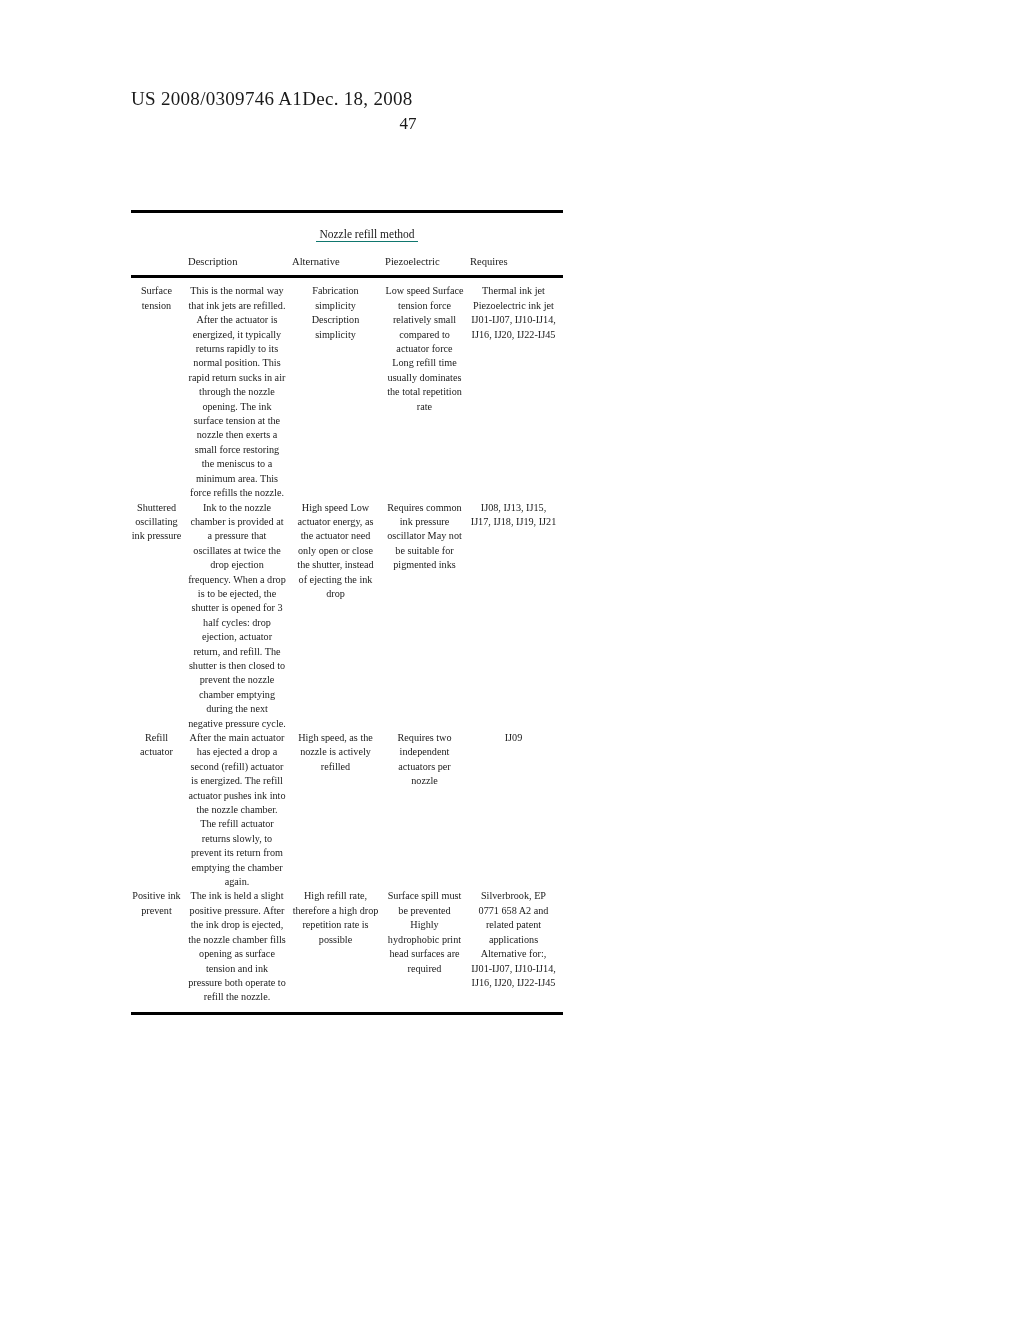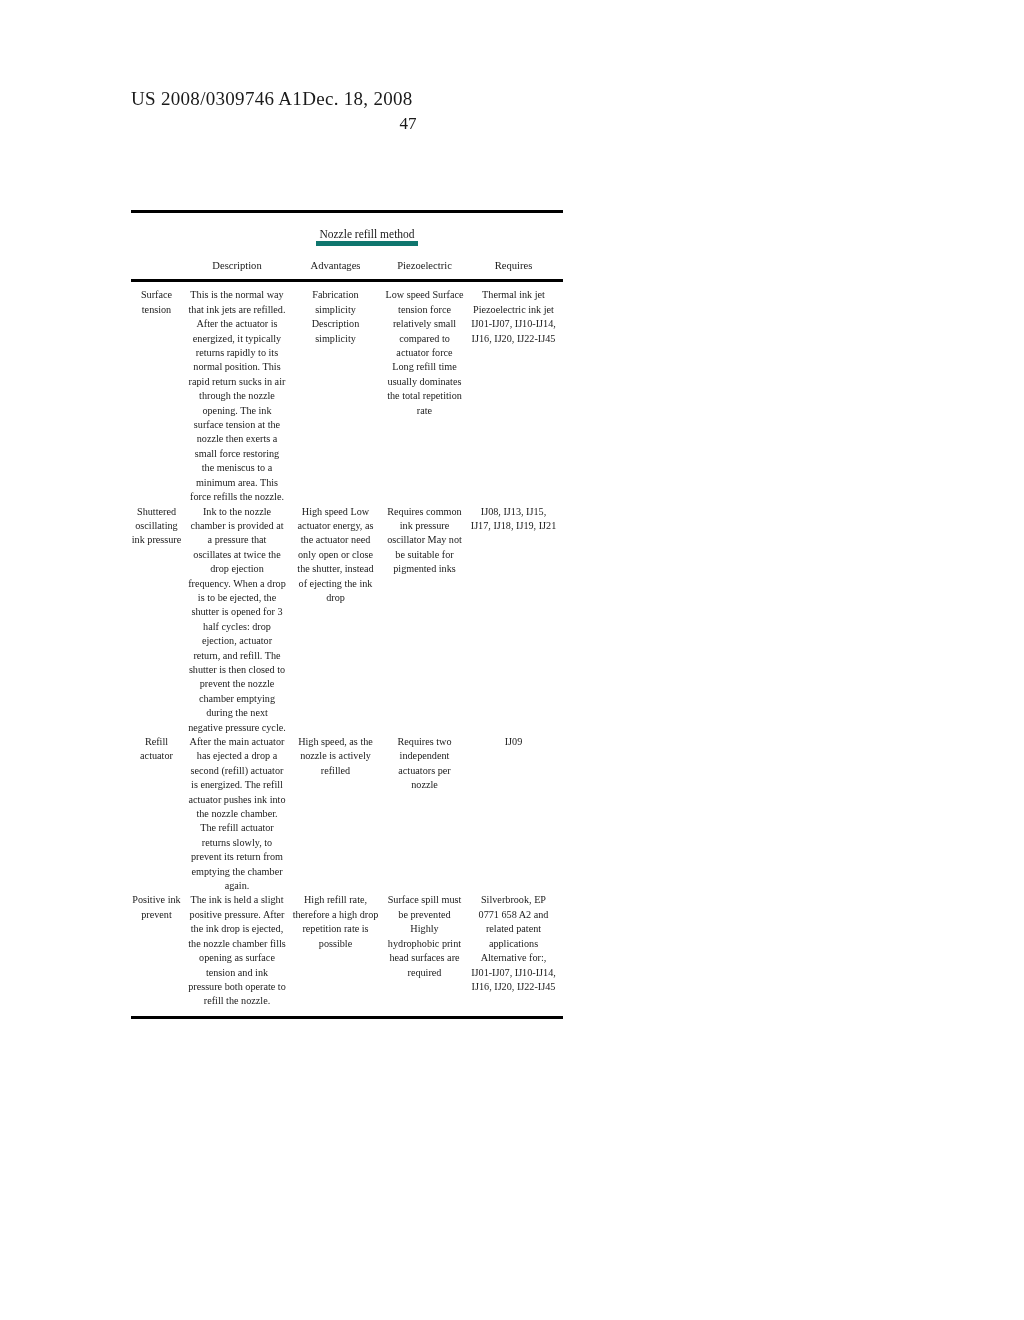--- a/index.html
+++ b/index.html
@@ -59,41 +59,41 @@
   }
 
   .table-title-row {
     text-align: center;
     padding-top: 11px;
     padding-bottom: 3px;
     padding-left: 40px;
   }
   .table-title {
     font-size: 11.5px;
-    border-bottom: 5px solid #0f766e;
+    border-bottom: 1px solid #0f766e;
     padding: 0 3px 1px 3px;
     display: inline-block;
   }
 
   table.tbl {
     border-collapse: collapse;
     width: 432px;
     table-layout: fixed;
     font-size: 10.2px;
     line-height: 14.4px;
   }
   table.tbl col.c-label { width: 57px; }
   table.tbl col.c-desc  { width: 104px; }
   table.tbl col.c-adv   { width: 93px; }
   table.tbl col.c-dis   { width: 85px; }
   table.tbl col.c-ex    { width: 93px; }
 
   table.tbl th {
     font-weight: normal;
-    text-align: center;
+    text-align: left;
     vertical-align: bottom;
     font-size: 10.6px;
     padding: 10px 6px 6px 0;
   }
   table.tbl td {
     vertical-align: top;
     text-align: center;
     padding: 0 6px 0 0;
     hyphens: none;
   }
@@ -145,21 +145,21 @@
       <col class="c-label">
         <col class="c-desc">
         <col class="c-adv">
         <col class="c-dis">
         <col class="c-ex">
     </colgroup>
     <thead>
       <tr>
         <th></th>
         <th>Description</th>
-        <th>Advantages</th>
+        <th>Alternative</th>
         <th>Piezoelectric</th>
         <th>Requires</th>
       </tr>
       <tr class="head-sep">
         <td colspan="5">
           <div class="headrule"></div>
         </td>
       </tr>
     </thead>
     <tbody>

